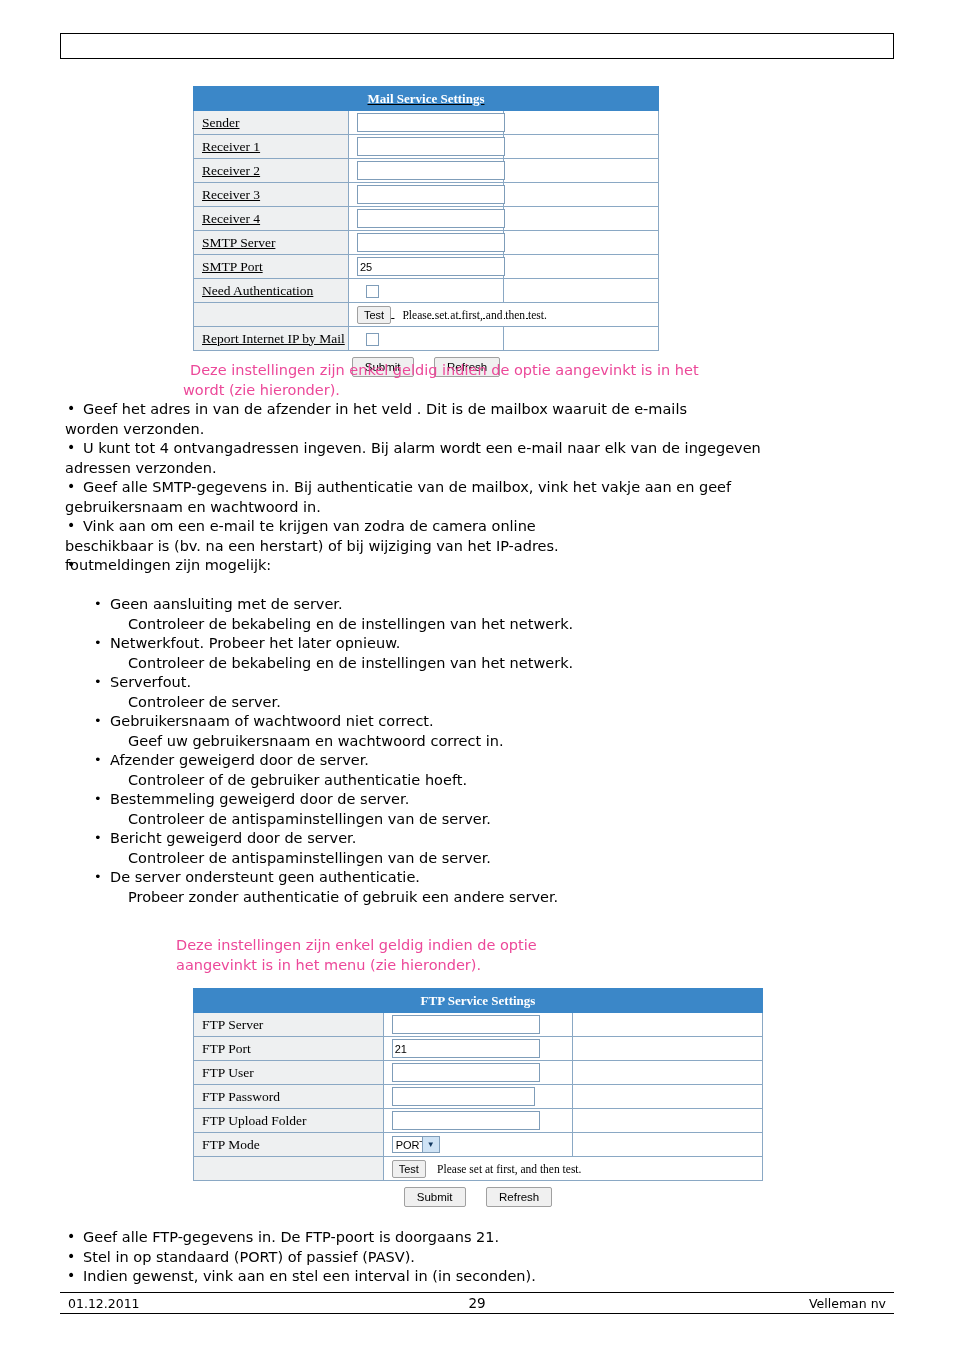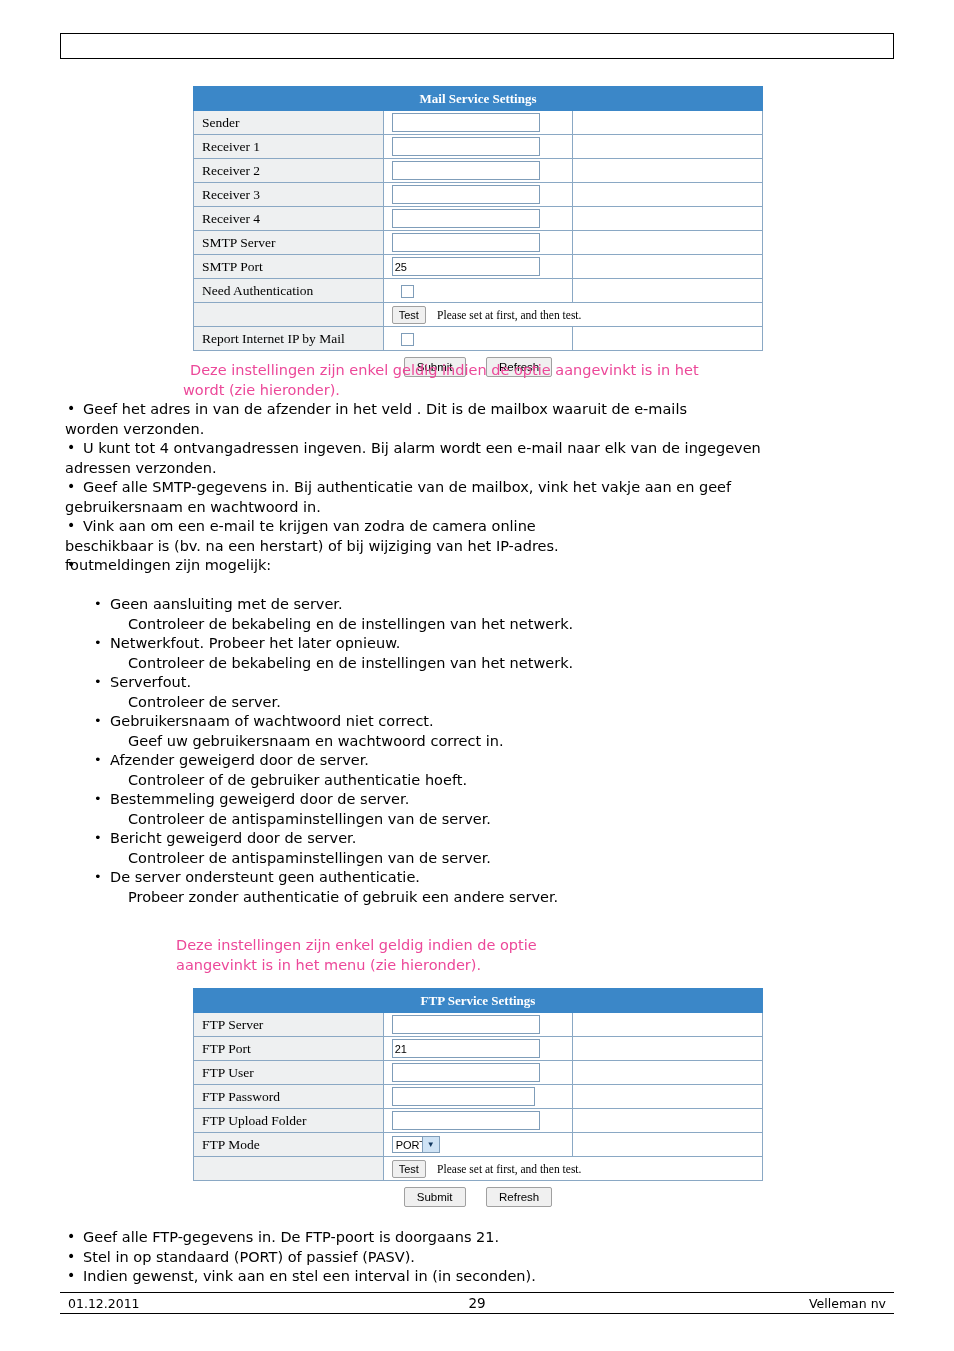--- a/index.html
+++ b/index.html
@@ -233,21 +233,21 @@
   }
 </style>
 </head>
 <body>
 
 <div class="page">
 
   <div class="header-box"></div>
 
   <div style="position:absolute; left:193px; top:86px;">
-    <table class="settings-table" style="width:570px;">
+    <table class="settings-table" style="width:466px;text-decoration:underline;">
       <tbody>
           <tr>
         <td class="tbl-title" colspan="3">Mail Service Settings</td>
       </tr>
       <tr>
         <td class="label-cell">Sender</td>
         <td class="field-cell">
           <input class="txtinput" type="text" value="" style="">
         </td>
         <td class="blank-cell"></td>

